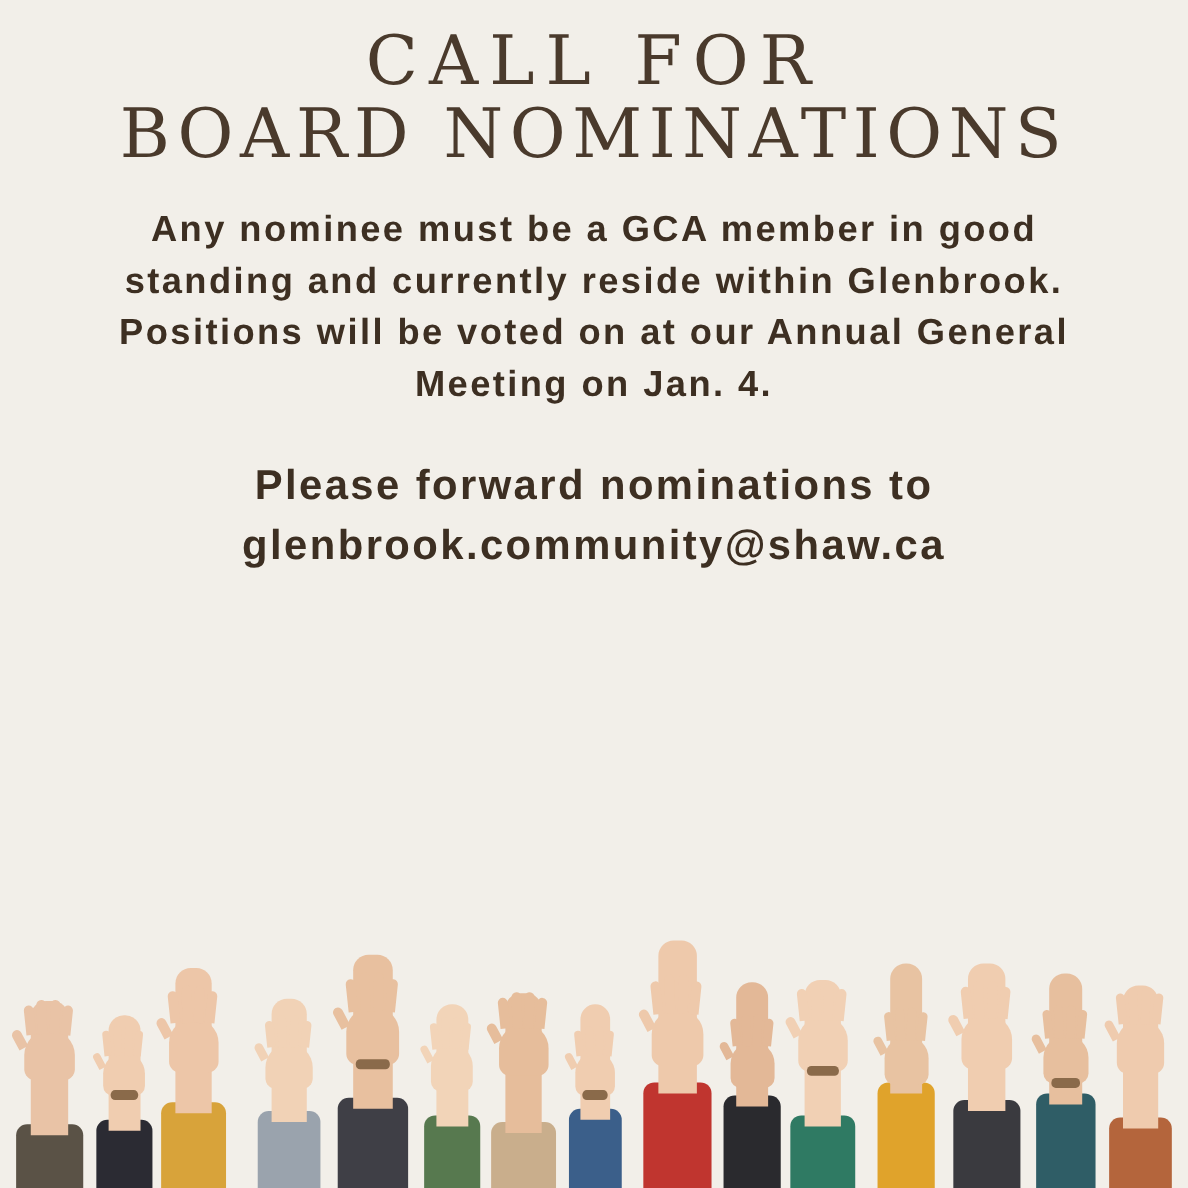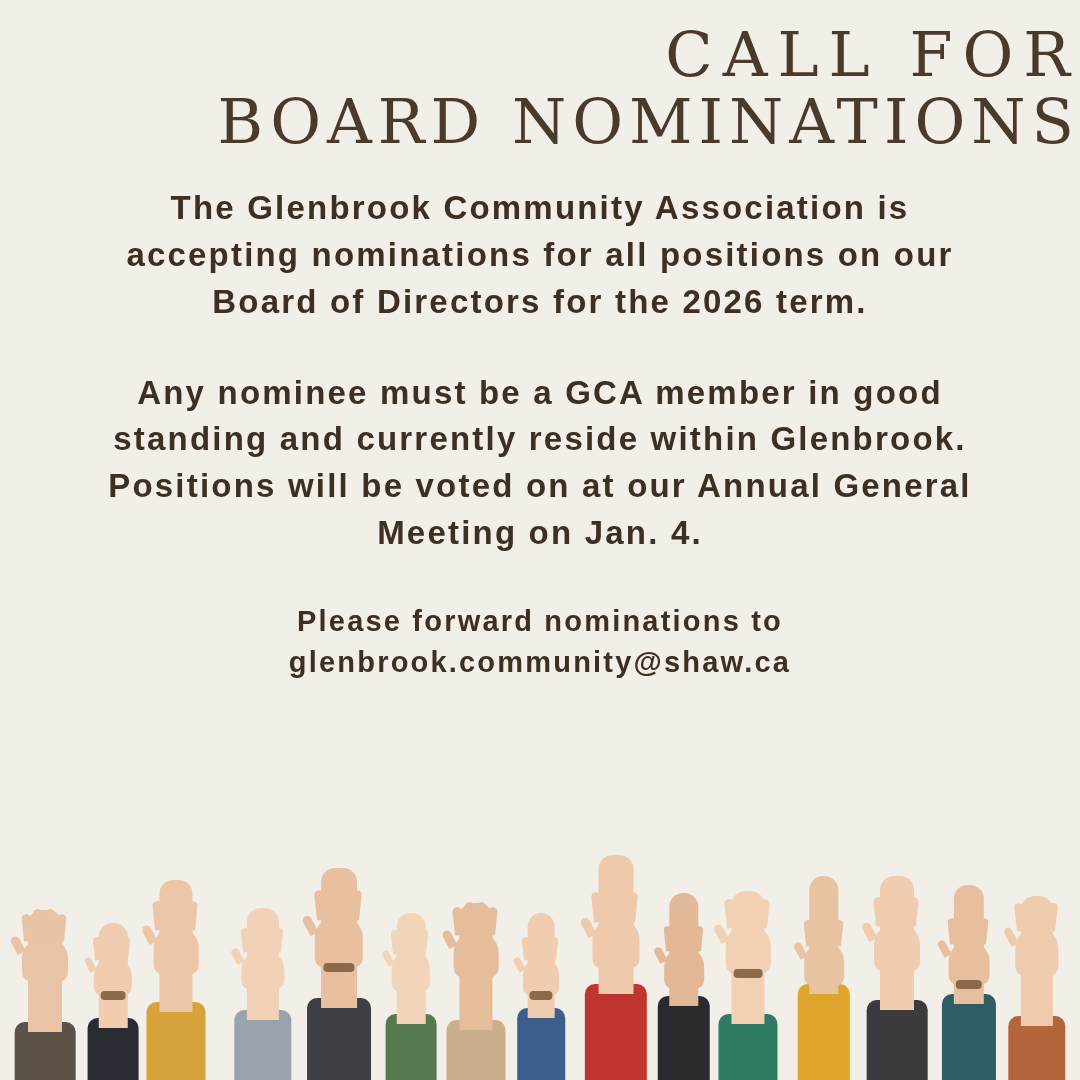--- a/index.html
+++ b/index.html
@@ -20,21 +20,21 @@
     background: #f2efe9;
     overflow: hidden;
   }
 
   
   .heading {
     position: absolute;
     top: 26px;
     left: 0;
     width: 1080px;
-    text-align: right;
+    text-align: center;
     color: #4a3a2c;
     font-family: "DejaVu Serif", serif;
     font-weight: 400;
     letter-spacing: 4px;
     line-height: 0.95;
   }
   .heading .line1 {
     display: block;
     font-size: 62px;
     letter-spacing: 10px;
@@ -63,21 +63,21 @@
   .para {
     margin: 0 0 44px 0;
   }
   .para:last-child {
     margin-bottom: 0;
   }
   .para.p2 {
     font-size: 33px;
   }
   .para.p3 {
-    font-size: 29px;
+    font-size: 38px;
   }
 
   
   .hands-band {
     position: absolute;
     left: 0;
     bottom: 0;
     width: 1080px;
     height: 235px;
     overflow: hidden;
@@ -124,21 +124,20 @@
 <body>
 
 <div class="poster">
 
   <div class="heading">
     <span class="line1">CALL FOR</span>
     <span class="line2">BOARD NOMINATIONS</span>
   </div>
 
   <div class="body-copy">
-    <p class="para p1">The Glenbrook Community Association is accepting nominations for all positions on our Board of Directors for the 2026 term.</p>
     <p class="para p2">Any nominee must be a GCA member in good standing and currently reside within Glenbrook. Positions will be voted on at our Annual General Meeting on Jan. 4.</p>
     <p class="para p3">Please forward nominations to glenbrook.community@shaw.ca</p>
   </div>
 
   <div class="hands-band">
       <div class="hand" style="left: 8px; width: 74px; height: 175px;">
         <div class="sleeve" style="width: 60.68px; height: 58px; background: rgb(90, 82, 70);"></div>
         <div class="arm" style="width: 34.04px; height: 122.5px; background: rgb(233, 195, 166); bottom: 48px;"></div>
         <div class="palm" style="width: 45.88px; height: 45.5px; background: rgb(233, 195, 166); bottom: 98px;"></div>
         <div class="finger" style="width: 8.82308px; height: 26.6px; background: rgb(233, 195, 166); left: 15.8246px; bottom: 139.86px; transform: rotate(-6deg);"></div>

